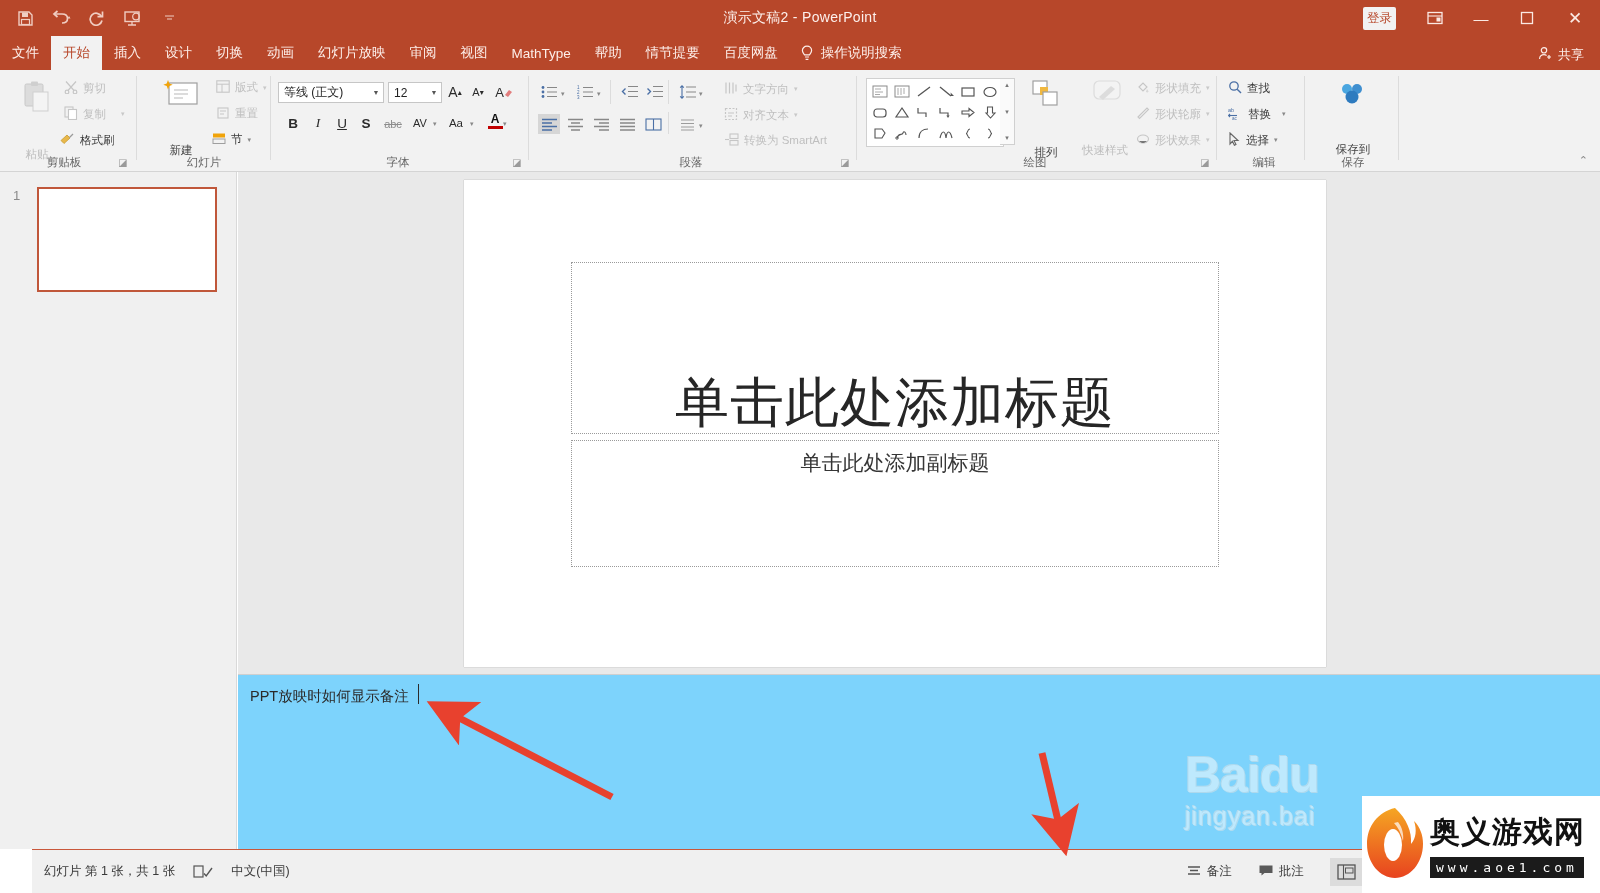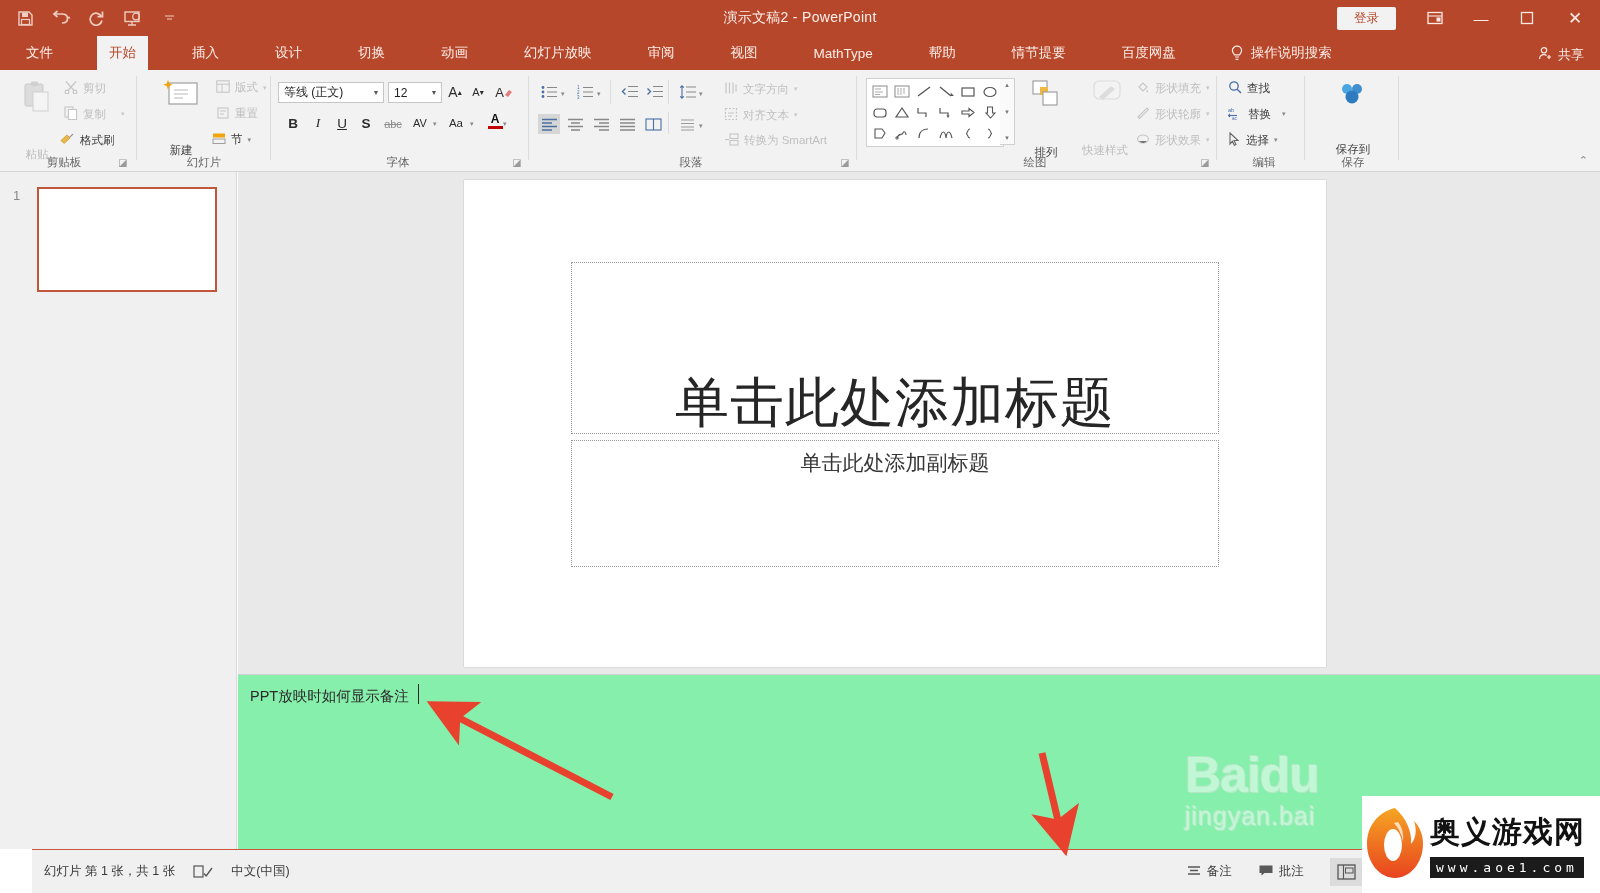--- a/index.html
+++ b/index.html
@@ -23,32 +23,32 @@
   }
   .qat .qicon svg { display: block; }
   .title-text {
     position: absolute; left: 0; top: 0; width: 1600px; height: 36px;
     display: flex; align-items: center; justify-content: center;
     font-size: 14px; color: #fdf0ec; letter-spacing: .3px;
   }
   .win-right { position: absolute; right: 0; top: 0; height: 36px; display: flex; align-items: center; }
   .signin {
     background: #f2f2f2; color: #b7472a; font-size: 12.5px;
-    padding: 3px 17px; margin-right: 16px; border-radius: 2px; white-space: nowrap;
+    padding: 3px 4px; margin-right: 16px; border-radius: 2px; white-space: nowrap;
   }
   .winbtn {
     width: 46px; height: 36px; display: flex; align-items: center; justify-content: center;
     color: #fbe9e3; font-size: 15px;
   }
   .winbtn.close { width: 50px; font-size: 17px; }
 
   
   .tabstrip {
     position: absolute; top: 36px; left: 0; width: 1600px; height: 34px;
-    background: #b7472a; display: flex; align-items: flex-end; padding-left: 14px; gap: 32px;
+    background: #b7472a; display: flex; align-items: flex-end; padding-left: 0;
   }
   .tab {
     height: 34px; padding: 0 12px; display: flex; align-items: center;
     font-size: 13.5px; color: #fdeee9; white-space: nowrap;
   }
   .tab.active { background: #f2f2f2; color: #b7472a; }
   .tellme { display: flex; align-items: center; gap: 6px; padding-left: 10px; }
   .bulb { width: 15px; height: 17px; }
   .share {
     position: absolute; right: 16px; bottom: 6px;
@@ -152,21 +152,21 @@
     padding-bottom: 2px; letter-spacing: 1px;
   }
   .ph-sub {
     left: 107px; top: 260px; width: 648px; height: 127px;
     align-items: flex-start;
   }
   .ph-sub span { font-size: 21px; color: #363636; padding-top: 8px; }
 
   .notespane {
     position: absolute; left: 238px; top: 674px; width: 1362px; height: 175px;
-    background: #86efac; border-top: 1px solid #cfcfcf;
+    background: #7dd3fc; border-top: 1px solid #cfcfcf;
   }
   .notes-text {
     position: absolute; left: 12px; top: 12px; font-size: 14.5px; color: #2b2b2b;
     white-space: nowrap;
   }
   .caret-bar {
     position: absolute; left: 180px; top: 9px; width: 1px; height: 20px; background: #2b2b2b;
   }
 
   

